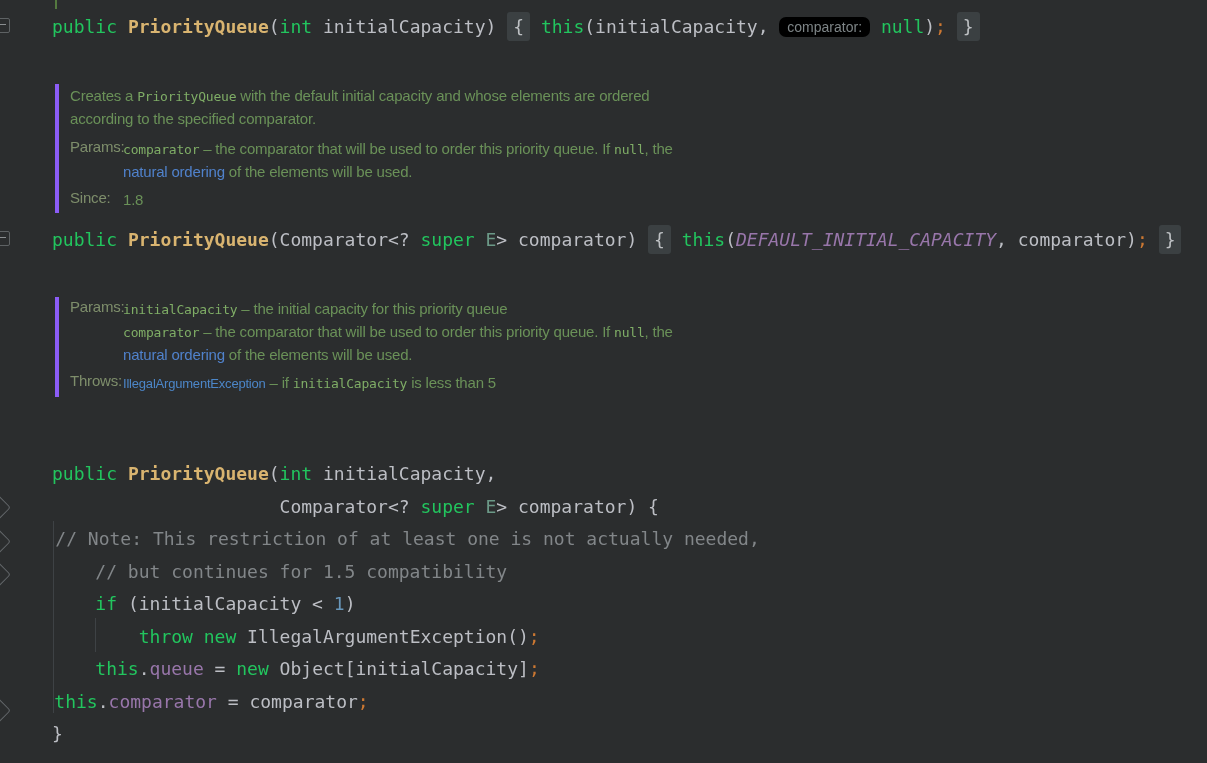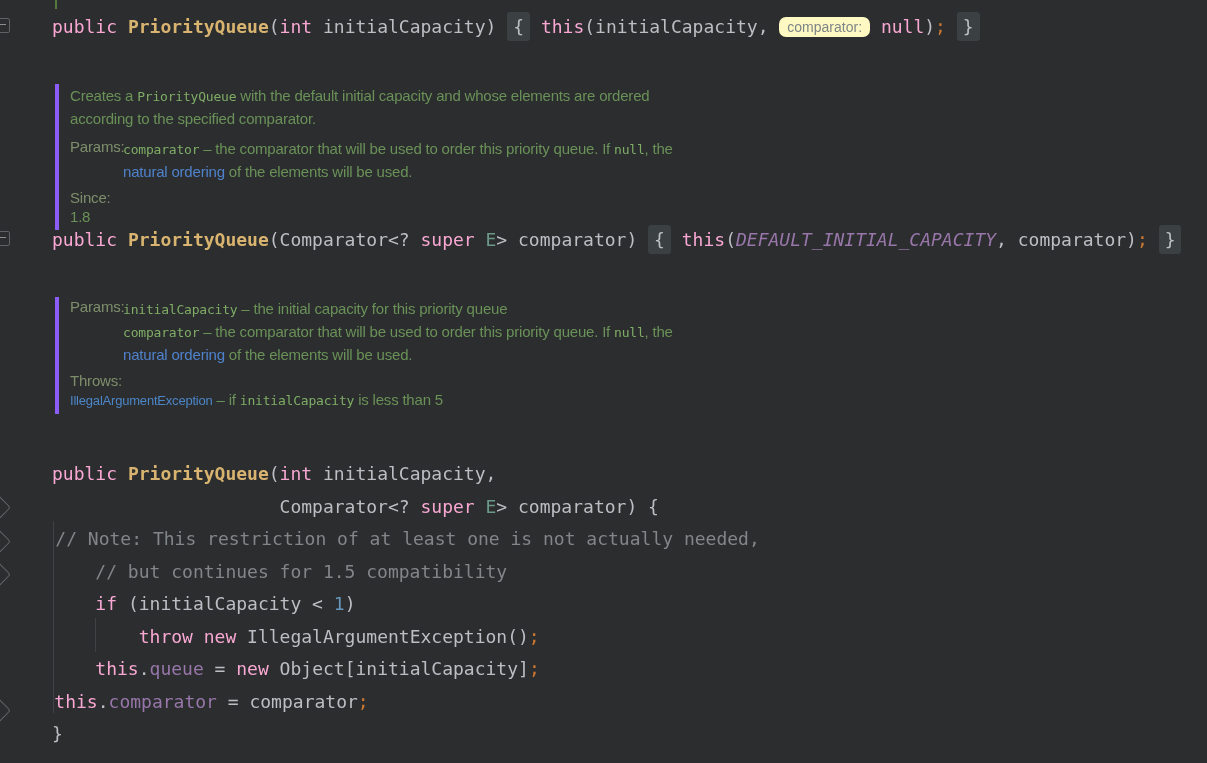--- a/index.html
+++ b/index.html
@@ -12,50 +12,50 @@
   .block{position:absolute;left:0;right:0;}
 
   
   .code-line{
     padding-left:52px;
     font-family:"DejaVu Sans Mono",monospace;
     font-size:18px;line-height:33px;
     white-space:pre;color:#BCBEC4;
   }
   .s-pln{color:#BCBEC4;}
-  .s-kw{color:#f9a8d4;}
+  .s-kw{color:#22c55e;}
   .s-decl{color:#D9B470;font-weight:bold;}
   .s-tp{color:#6B9987;}
   .s-fld{color:#9876AA;}
   .s-const{color:#9876AA;font-style:italic;}
   .s-num{color:#6897BB;}
   .s-cmt{color:#828689;}
   .s-semi{color:#CC7832;}
   .s-fold{
     background:#3B4042;border-radius:3px;
     padding:4px 6px;color:#BDC0C3;
   }
   .s-hint{
-    background:#fef9c3;border-radius:7px;
+    background:#000000;border-radius:7px;
     padding:2px 8px;color:#7E8587;
     font-family:"Liberation Sans",sans-serif;
     font-size:14px;position:relative;top:-1px;
   }
 
   
   .doc-block{
     margin-left:55px;border-left:4px solid #8b5cf6;
     padding:1px 0 2px 11px;
     font-size:15px;letter-spacing:-0.2px;
     color:#6A9158;
   }
   .doc-line{line-height:22px;white-space:pre-wrap;}
   .doc-para{margin-bottom:8px;}
   .doc-sec{display:flex;margin-bottom:6px;}
-  .doc-sec:last-child{margin-bottom:0;flex-direction:column;}
+  .doc-sec:last-child{margin-bottom:0;}
   .doc-label{width:53px;flex-shrink:0;color:#7E8E6B;}
   .d-d{color:#6A9158;}
   .d-dc{font-family:"DejaVu Sans Mono",monospace;font-size:13px;color:#7FAD66;}
   .d-dl{color:#5082CC;cursor:pointer;}
   .d-dlm{font-family:Liberation Sans, sans-serif;font-size:13px;color:#4C86C8;cursor:pointer;}
 
   
   .iguide{position:absolute;width:1px;background:#3E4245;}
   #guide-method{left:53px;top:521px;height:192px;}
   #guide-if{left:95px;top:618px;height:34px;}

